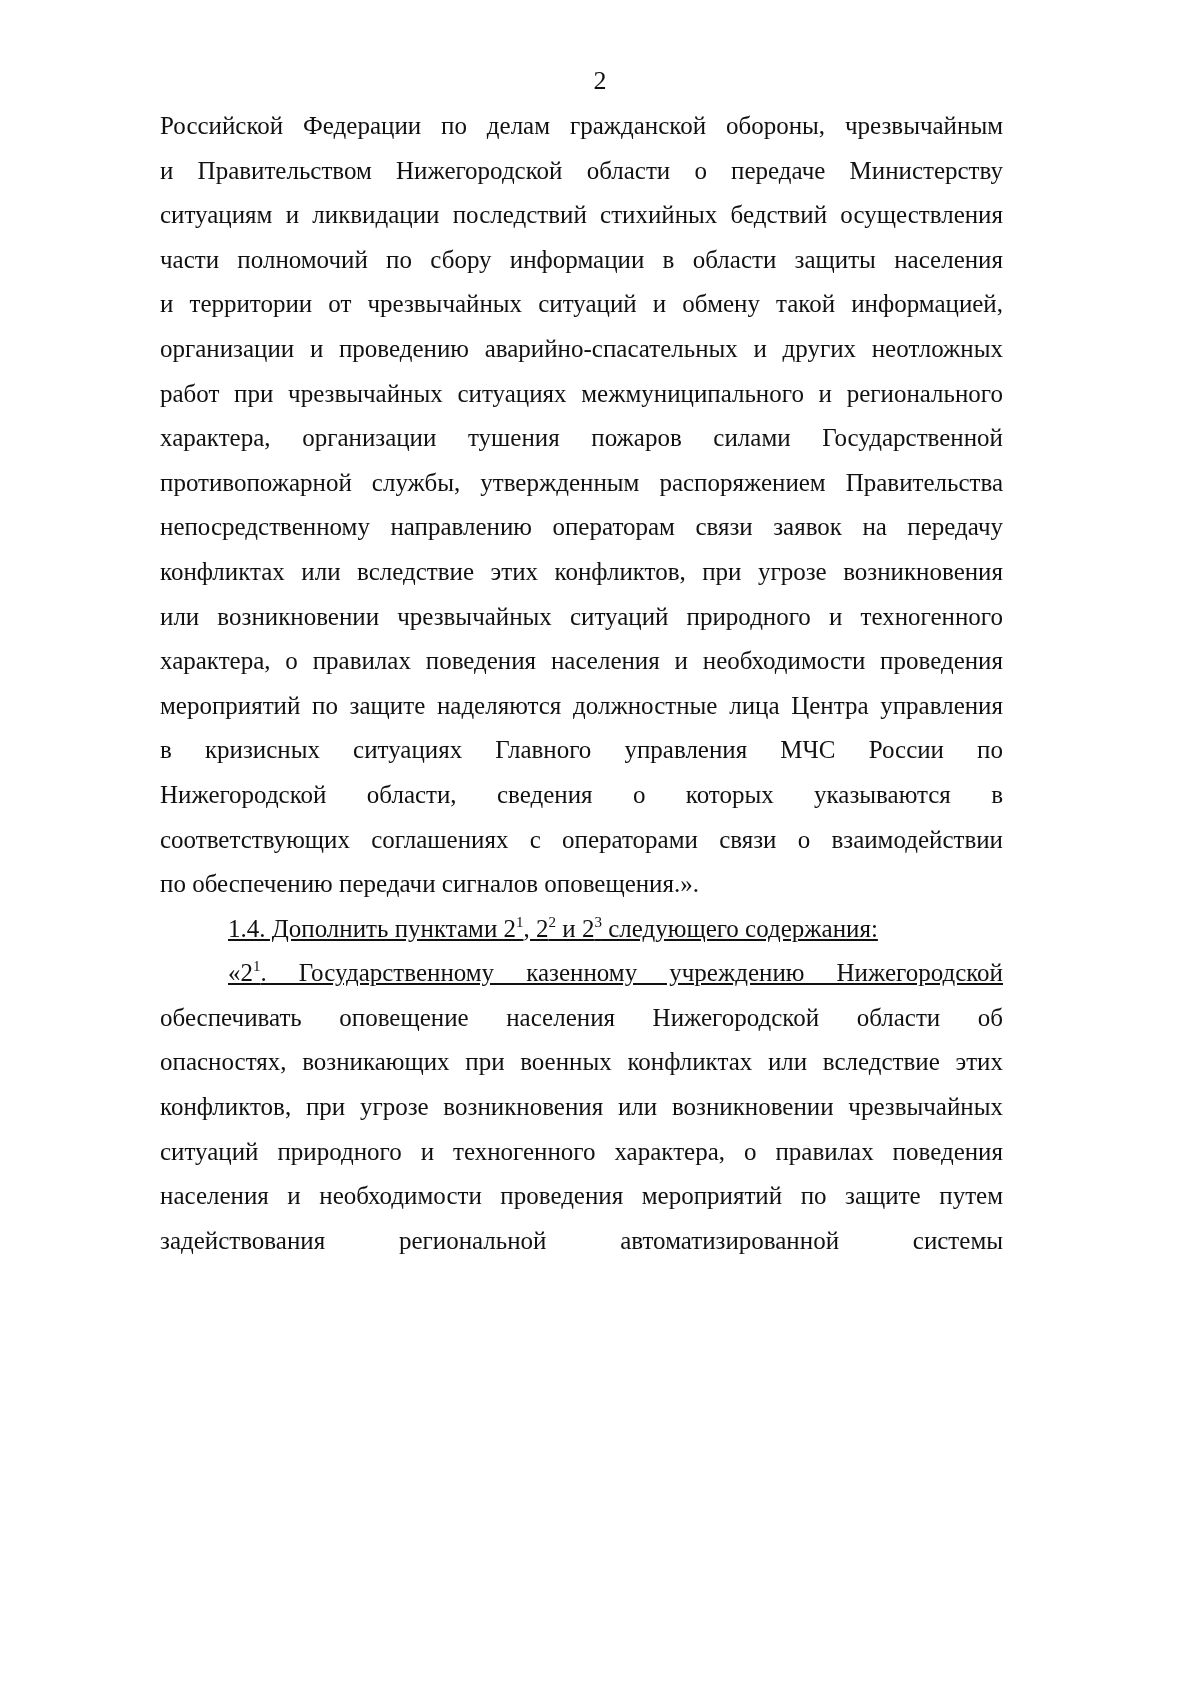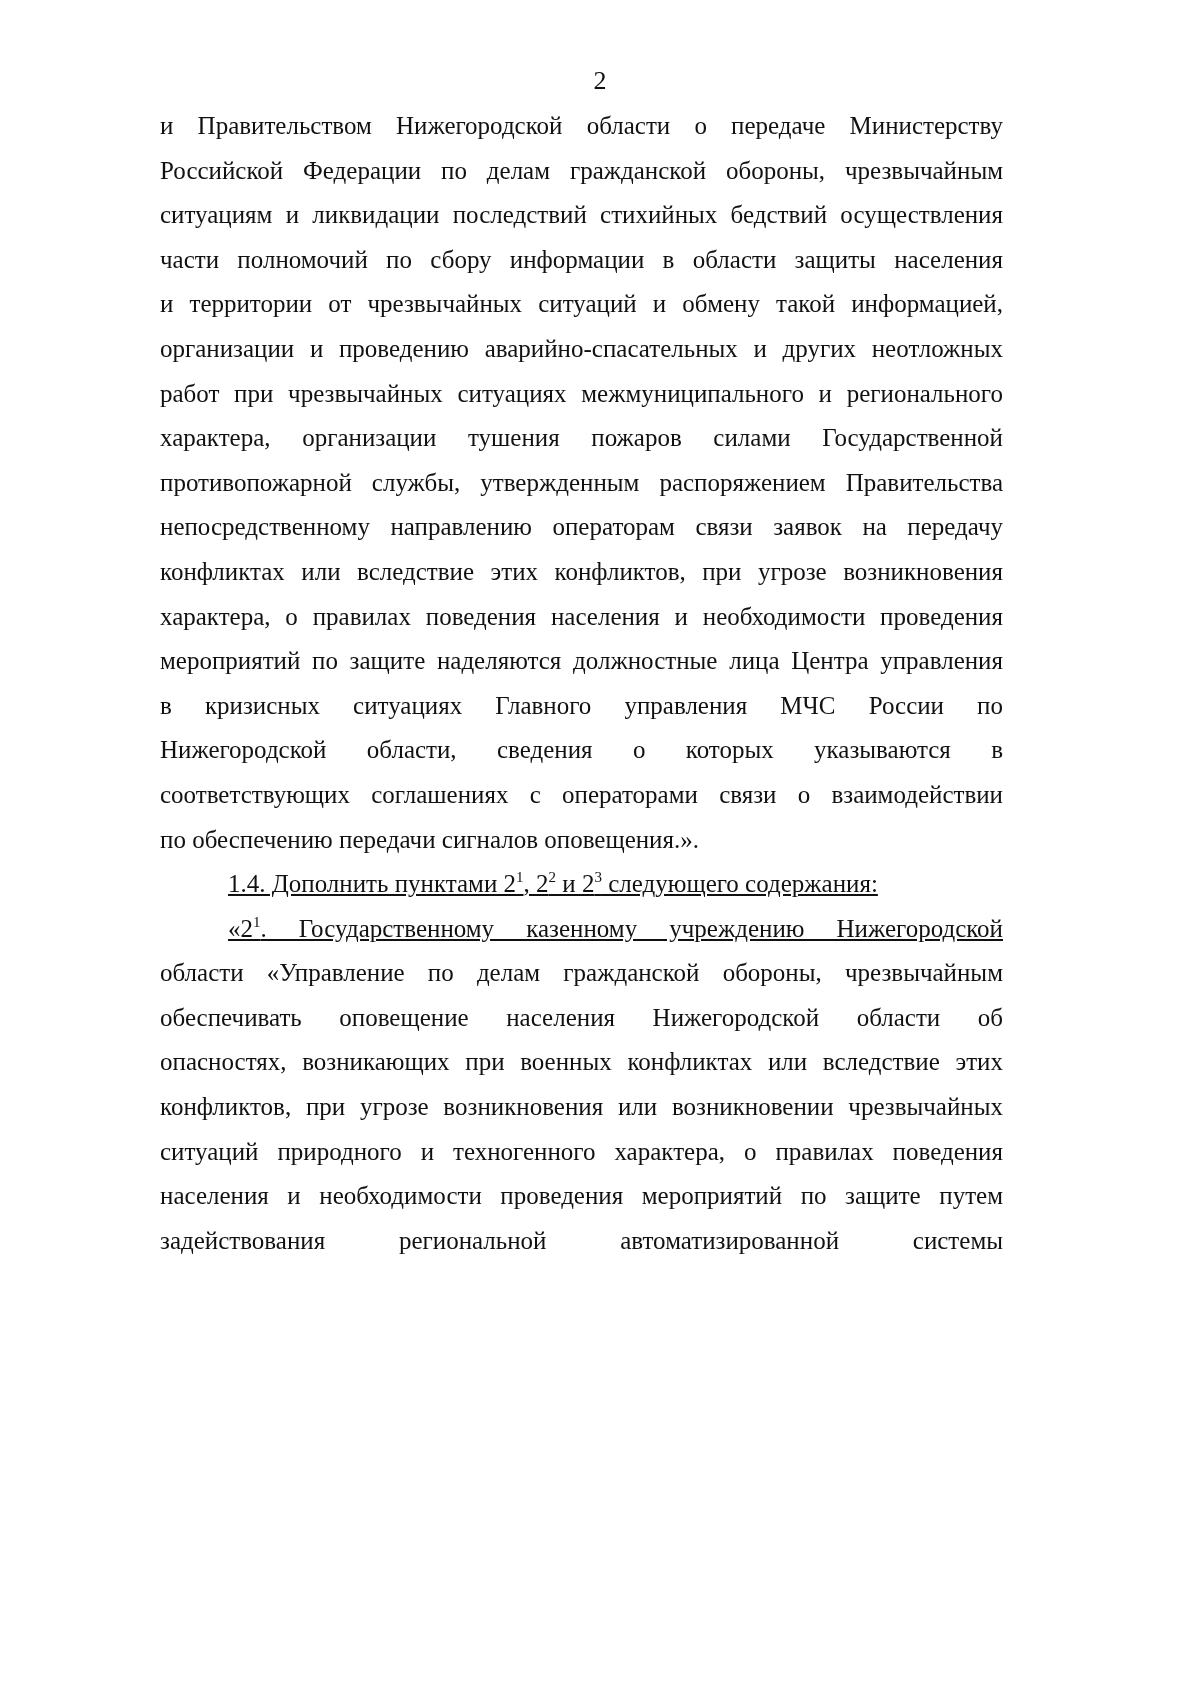--- a/index.html
+++ b/index.html
@@ -22,42 +22,42 @@
   .line.indent { padding-left: 68px; text-decoration: underline; }
   sup { font-size: 15px; line-height: 0; vertical-align: 10px; }
 </style>
 </head>
 <body>
 
 <div class="page">
   <div class="page-number">2</div>
 
   <div class="body-text">
+    <div class="line">Российской Федерации по делам гражданской обороны, чрезвычайным</div>
     <div class="line">и Правительством Нижегородской области о передаче Министерству</div>
-    <div class="line">Российской Федерации по делам гражданской обороны, чрезвычайным</div>
     <div class="line">ситуациям и ликвидации последствий стихийных бедствий осуществления</div>
     <div class="line">части полномочий по сбору информации в области защиты населения</div>
     <div class="line">и территории от чрезвычайных ситуаций и обмену такой информацией,</div>
     <div class="line">организации и проведению аварийно-спасательных и других неотложных</div>
     <div class="line">работ при чрезвычайных ситуациях межмуниципального и регионального</div>
     <div class="line">характера, организации тушения пожаров силами Государственной</div>
     <div class="line">противопожарной службы, утвержденным распоряжением Правительства</div>
     <div class="line">непосредственному направлению операторам связи заявок на передачу</div>
     <div class="line">конфликтах или вследствие этих конфликтов, при угрозе возникновения</div>
+    <div class="line">или возникновении чрезвычайных ситуаций природного и техногенного</div>
     <div class="line">характера, о правилах поведения населения и необходимости проведения</div>
     <div class="line">мероприятий по защите наделяются должностные лица Центра управления</div>
     <div class="line">в кризисных ситуациях Главного управления МЧС России по</div>
     <div class="line">Нижегородской области, сведения о которых указываются в</div>
     <div class="line">соответствующих соглашениях с операторами связи о взаимодействии</div>
     <div class="line last">по обеспечению передачи сигналов оповещения.».</div>
 
     <div class="line last indent"><span>1.4. Дополнить пунктами 2</span><sup>1</sup><span>, 2</span><sup>2</sup><span> и 2</span><sup>3</sup><span> следующего содержания:</span></div>
 
     <div class="line indent"><span>«2</span><sup>1</sup><span>. Государственному казенному учреждению Нижегородской</span></div>
-    <div class="line">области «Управление по делам гражданской обороны, чрезвычайным</div>
     <div class="line">обеспечивать оповещение населения Нижегородской области об</div>
     <div class="line">опасностях, возникающих при военных конфликтах или вследствие этих</div>
     <div class="line">конфликтов, при угрозе возникновения или возникновении чрезвычайных</div>
     <div class="line">ситуаций природного и техногенного характера, о правилах поведения</div>
     <div class="line">населения и необходимости проведения мероприятий по защите путем</div>
     <div class="line">задействования региональной автоматизированной системы</div>
   </div>
 </div>
 
 </body></html>

